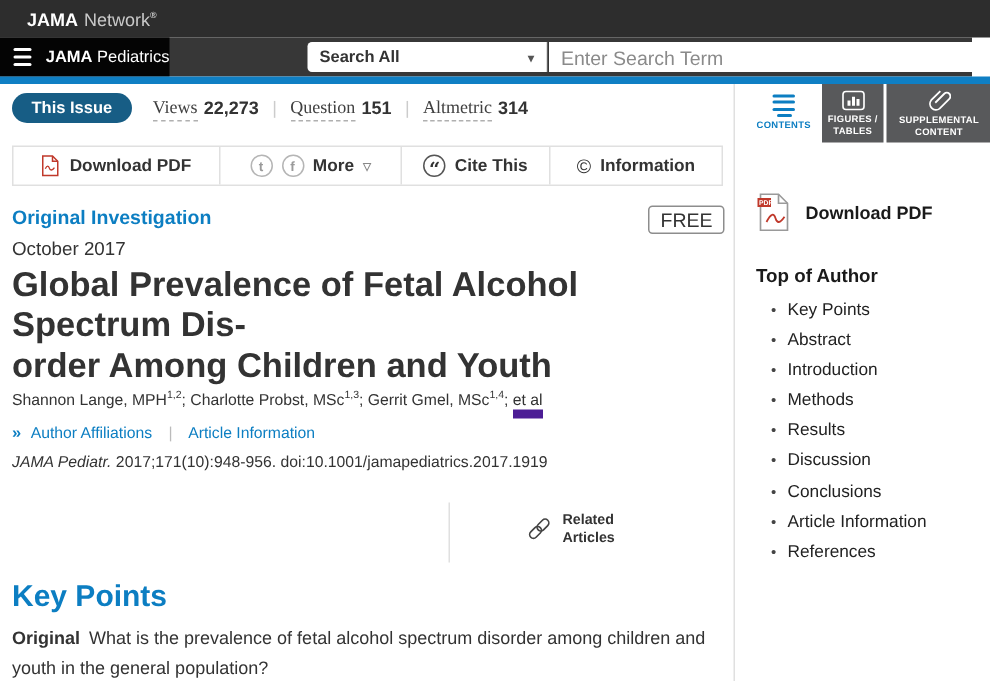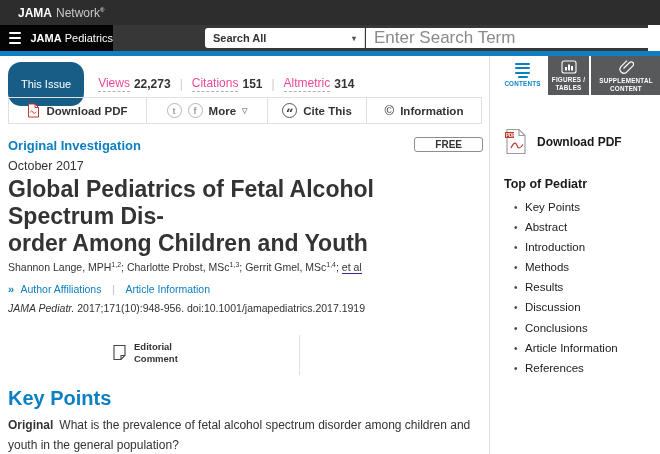--- a/index.html
+++ b/index.html
@@ -22,62 +22,62 @@
     display:flex; align-items:center; padding-left:9px; }
   .hamburger { width:17px; display:flex; flex-direction:column; gap:3px; margin-right:9px; cursor:pointer; }
   .hamburger span { display:block; height:2px; background:#fff; border-radius:1px; }
   .journal-name { color:#fff; font-size:11px; white-space:nowrap; }
   .journal-name b { font-weight:bold; }
   .search-select { position:absolute; left:205px; top:3px; width:160px; height:20px; background:#fff;
     border-radius:3px 0 0 3px; border-right:1px solid #ddd; display:flex; align-items:center;
     justify-content:space-between; padding:0 8px; font-size:11px; font-weight:bold; color:#333; cursor:pointer; }
   .search-caret { color:#555; font-size:8px; }
   .search-input { position:absolute; left:366px; top:3px; width:294px; height:20px; border:none;
-    background:#fff; padding:0 8px; font-size:17px; color:#333; font-family:"Liberation Sans",sans-serif; }
+    background:#fff; padding:0 8px; font-size:13px; color:#333; font-family:"Liberation Sans",sans-serif; }
   .search-input::placeholder { color:#8a8a8a; }
 
   
   .blue-stripe { position:absolute; top:51px; left:0; width:660px; height:5px; background:var(--stripe,#0f7fc4); }
 
   
   .main { position:absolute; top:56px; left:0; width:489px; height:398px; background:#fff; }
 
   .metrics-row { position:absolute; top:6px; left:8px; display:flex; align-items:center; font-size:12px; }
-  .this-issue-pill { background:var(--pill,#175d85); color:#fff; font-size:11px; font-weight:normal;
-    padding:16px 13px; border-radius:13px; margin-right:14px; cursor:pointer; }
-  .metric-label { color:#ec4899; border-bottom:1px dashed #b0b0b0; padding-bottom:1px; cursor:pointer; }
+  .this-issue-pill { background:var(--pill,#175d85); color:#fff; font-size:11px; font-weight:bold;
+    padding:4px 13px; border-radius:13px; margin-right:14px; cursor:pointer; }
+  .metric-label { color:#404040; border-bottom:1px dashed #b0b0b0; padding-bottom:1px; cursor:pointer;font-family:Liberation Serif, serif; }
   .metric-value { font-weight:bold; margin-left:4px; }
   .metric-sep { color:#ccc; margin:0 9px; }
 
   .action-bar { position:absolute; top:41px; left:8px; width:474px; height:27px;
     border:1px solid #e0e0e0; display:flex; align-items:stretch; }
   .action-cell { display:flex; align-items:center; justify-content:center; gap:6px;
     font-size:11.5px; font-weight:bold; color:#333; cursor:pointer; }
   .action-cell + .action-cell { border-left:1px solid #e0e0e0; }
   .cell-pdf { width:137px; } .cell-share { width:121px; } .cell-cite { width:99px; } .cell-perm { flex:1; }
   .circle-icon { width:15px; height:15px; border:1px solid #b5b5b5; border-radius:50%;
     display:flex; align-items:center; justify-content:center; color:#9a9a9a; font-size:9px; cursor:pointer; }
   .quote-circle { border-color:#555; color:#333; font-family:"DejaVu Serif",serif; font-size:13px;
     line-height:0; padding-top:7px; }
   .more-caret { font-size:7px; color:#888; }
   .copyright-glyph { font-size:13px; color:#333; font-weight:400; }
 
   .article-meta { position:absolute; top:80px; left:8px; width:475px; }
   .category { color:var(--accent,#0c7ec2); font-size:13px; font-weight:bold; cursor:pointer; }
   .free-badge { position:absolute; right:0; top:1px; border:1.5px solid #8d8d8d; border-radius:3px;
-    font-size:10px; font-weight:bold; color:#333; padding:1px 20px; }
+    font-size:13px; font-weight:normal; color:#333; padding:1px 7px; }
   .date-line { position:absolute; top:103px; left:8px; font-size:12.5px; color:#333; }
 
   .title-block { position:absolute; top:120px; left:8px; width:470px; }
   .article-title { font-size:23px; font-weight:bold; color:#333; line-height:27px; }
   .article-subtitle { font-size:20px; font-weight:400; color:#333; line-height:24px; margin-top:3px; }
 
   .authors-line { position:absolute; top:204px; left:8px; font-size:10.5px; color:#333; }
   .authors-line sup { font-size:7px; }
-  .et-al { border-bottom:1px solid #4c1d95; cursor:pointer; }
+  .et-al { border-bottom:6px solid #4c1d95; cursor:pointer; }
 
   .links-row { position:absolute; top:227px; left:8px; font-size:10.5px; color:var(--accent,#0c7ec2); }
   .chevrons { font-weight:bold; margin-right:4px; font-size:11px; }
   .meta-link { color:var(--accent,#0c7ec2); cursor:pointer;text-align:center; }
   .link-sep { color:#bbb; margin:0 8px; }
 
   .citation-line { position:absolute; top:246px; left:8px; font-size:10.5px; color:#333; }
   .citation-journal { font-style:italic;text-align:right; }
 
   .related-row { position:absolute; top:277px; left:8px; width:474px; height:44px; }
@@ -141,21 +141,21 @@
 
 <div class="blue-stripe"></div>
 
 <div class="main">
 
   <div class="metrics-row">
     <span class="this-issue-pill">This Issue</span>
     <span class="metric-label">Views</span>
     <span class="metric-value">22,273</span>
     <span class="metric-sep">|</span>
-    <span class="metric-label">Citations</span>
+    <span class="metric-label">Question</span>
     <span class="metric-value">151</span>
     <span class="metric-sep">|</span>
     <span class="metric-label">Altmetric</span>
     <span class="metric-value">314</span>
   </div>
 
   <div class="action-bar">
     <div class="action-cell cell-pdf">
       <svg width="13" height="15" viewBox="0 0 13 15">
         <path d="M1.5 1h6.5l3.5 3.5V14h-10z" fill="#fff" stroke="#c0392b" stroke-width="1"></path>
@@ -181,46 +181,48 @@
   </div>
 
   <div class="article-meta">
     <span class="category">Original Investigation</span>
     <span class="free-badge">FREE</span>
   </div>
 
   <div class="date-line">October 2017</div>
 
   <div class="title-block">
-    <h1 class="article-title"><span>Global Pediatrics of Fetal Alcohol Spectrum Dis-</span><br><span>order Among Children and Youth</span></h1>
+    <h1 class="article-title"><span>Global Prevalence of Fetal Alcohol Spectrum Dis-</span><br><span>order Among Children and Youth</span></h1>
   </div>
 
   <div class="authors-line">
     <span><span>Shannon Lange, MPH<sup>1,2</sup>; </span><span>Charlotte Probst, MSc<sup>1,3</sup>; </span><span>Gerrit Gmel, MSc<sup>1,4</sup>; </span></span><span class="et-al">et al</span>
   </div>
 
   <div class="links-row">
     <span class="chevrons">»</span>
     <span class="meta-link">Author Affiliations</span>
     <span class="link-sep">|</span>
     <span class="meta-link">Article Information</span>
   </div>
 
   <div class="citation-line">
     <span class="citation-journal">JAMA Pediatr.</span><span> 2017;171(10):948-956. doi:10.1001/jamapediatrics.2017.1919</span>
   </div>
 
   <div class="related-row">
     <div class="related-divider"></div>
-    <div class="related-item related-item-1">
-      <svg width="15" height="17" viewBox="0 0 15 17">
-        <path d="M2 1.5h11v10l-4 4H2z" fill="none" stroke="#444" stroke-width="1.1"></path>
-        <path d="M9 15.5v-4h4" fill="none" stroke="#444" stroke-width="1.1"></path>
-      </svg>
-      <span class="related-label"><span>Editorial</span><br><span>Comment</span></span>
+    <div class="related-item related-item-2">
+      <svg width="17" height="17" viewBox="0 0 17 17">
+        <g transform="rotate(-45 8.5 8.5)" fill="none" stroke="#444" stroke-width="1.1">
+          <rect x="0.5" y="6" width="9" height="5" rx="2.5"></rect>
+          <rect x="7.5" y="6" width="9" height="5" rx="2.5"></rect>
+        </g>
+      </svg>
+      <span class="related-label"><span>Related</span><br><span>Articles</span></span>
     </div>
   </div>
 
   <h2 class="key-points-heading">Key Points</h2>
 
   <p class="question-para">
     <span class="question-label">Original</span><span>What is the prevalence of fetal alcohol spectrum disorder among children and youth in the general population?</span>
   </p>
 </div>
 
@@ -257,21 +259,21 @@
     <svg width="23" height="27" viewBox="0 0 23 27">
       <path d="M3 1.5h12l6 6V25.5H3z" fill="#fff" stroke="#9a9a9a" stroke-width="1.1"></path>
       <path d="M15 1.5v6h6" fill="none" stroke="#9a9a9a" stroke-width="1.1"></path>
       <rect x="1" y="4" width="9" height="6" fill="#c0392b"></rect>
       <text x="2" y="8.7" font-size="4.5" fill="#fff" font-family="Liberation Sans, sans-serif" font-weight="bold">PDF</text>
       <path d="M7 20c3-6 5-6 6-2.5s3 3.5 6-1" fill="none" stroke="#c0392b" stroke-width="1.2"></path>
     </svg>
     <span class="sidebar-pdf-label">Download PDF</span>
   </div>
 
-  <div class="top-of-article">Top of Pediatr</div>
+  <div class="top-of-article">Top of Author</div>
 
   <ul class="toc">
       <li>Key Points</li>
       <li>Abstract</li>
       <li>Introduction</li>
       <li>Methods</li>
       <li>Results</li>
       <li>Discussion</li>
       <li>Conclusions</li>
       <li>Article Information</li>

